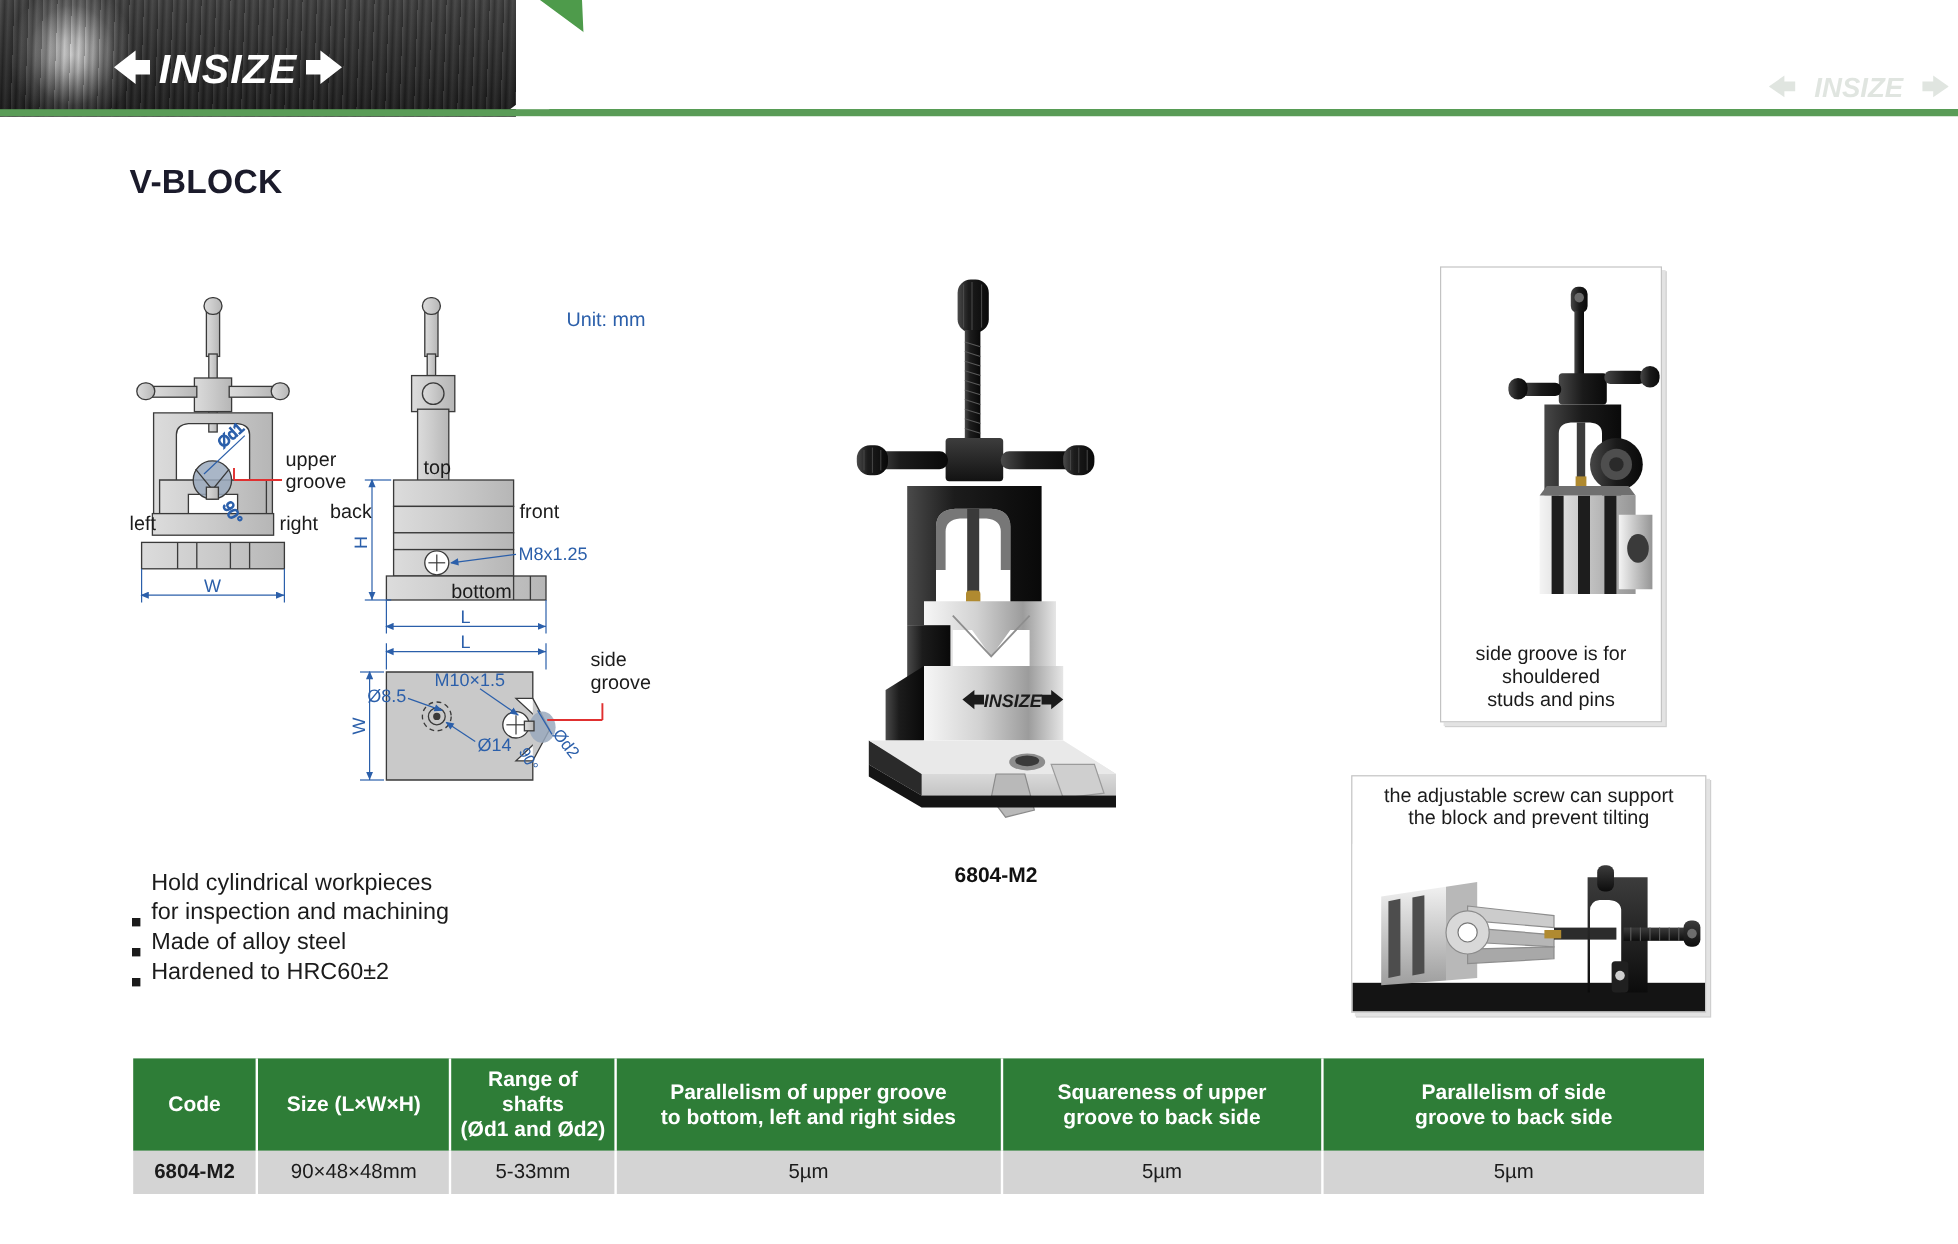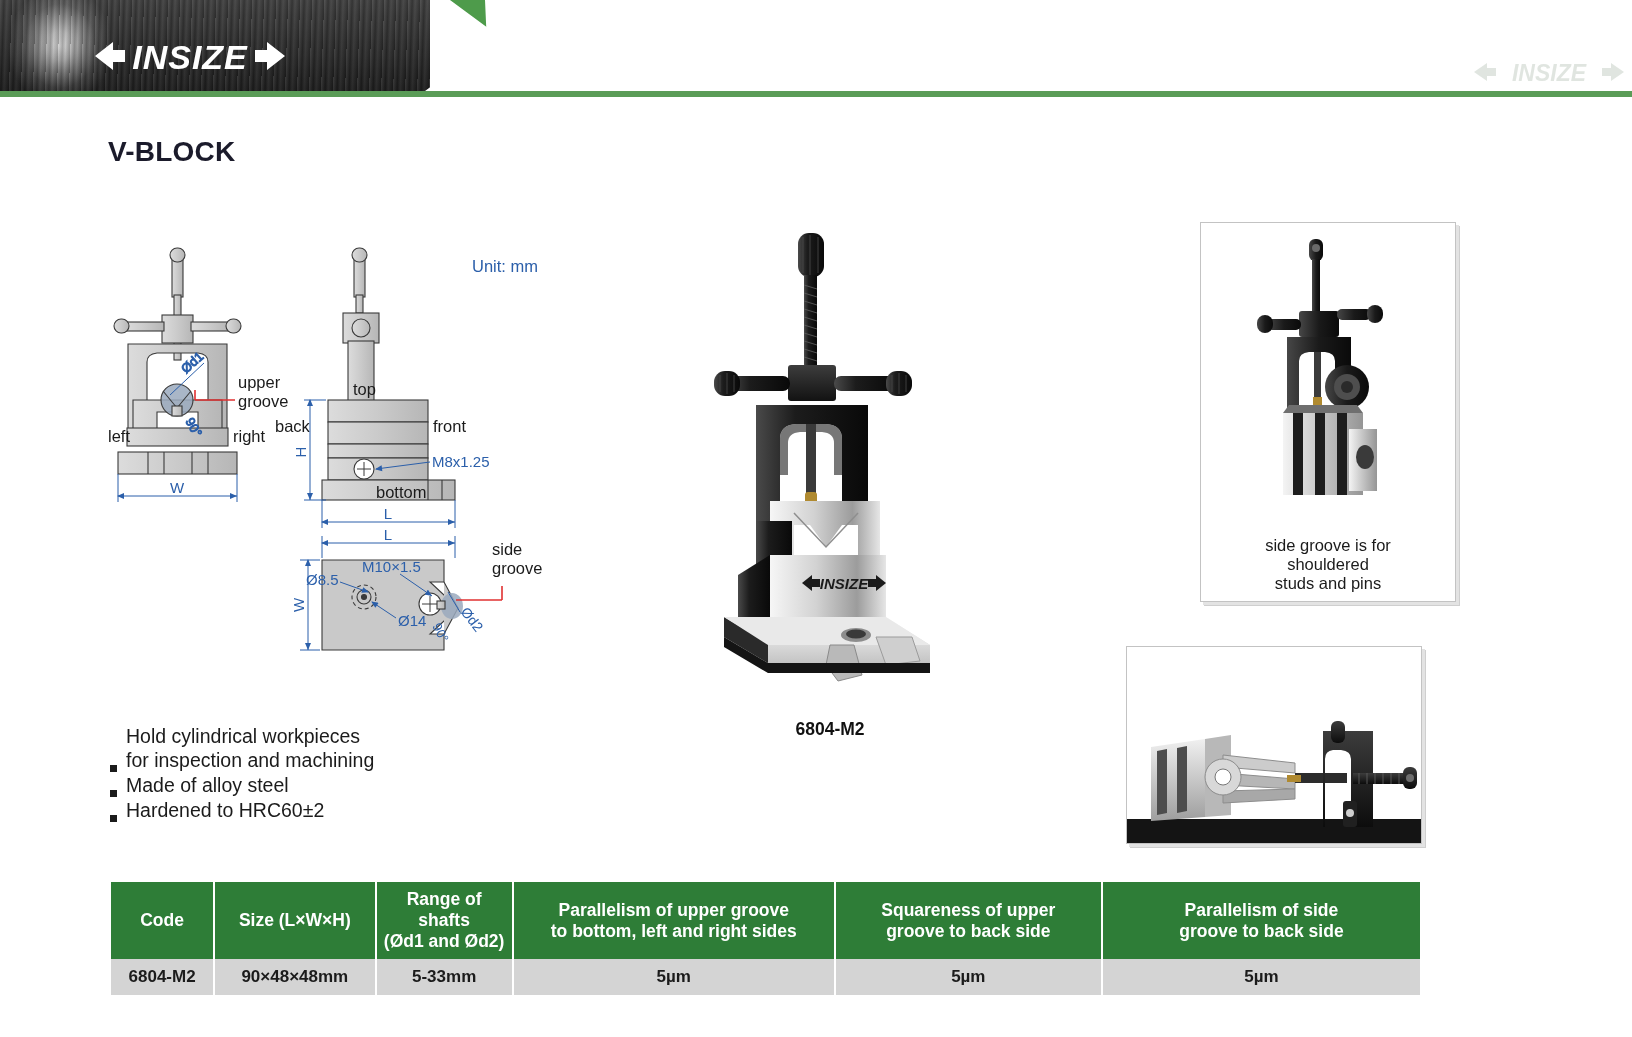--- a/index.html
+++ b/index.html
@@ -93,21 +93,21 @@
     font-size: 17.5px; font-weight: bold; color: #111;
   }
 
   
   .panel {
     position: absolute;
     background: #ffffff;
     border: 1px solid #c3c3c3;
     box-shadow: 3px 3px 0 0 #e3e3e3, 4px 4px 0 0 #cfcfcf;
   }
-  #panel-side-groove { top: 222px; left: 1200px; width: 256px; height: 380px; text-decoration: underline; }
+  #panel-side-groove { top: 222px; left: 1200px; width: 185px; height: 380px; text-decoration: underline; }
   #panel-adjustable { top: 646px; left: 1126px; width: 296px; height: 198px; }
 
   .panel-caption {
     font-size: 16.5px; color: #1b1b1b; text-align: center;
     line-height: 19px; white-space: pre-line;
   }
   #caption-side-groove {
     position: absolute; bottom: 8px; left: 0; width: 100%;
   }
   #caption-adjustable {
@@ -133,21 +133,20 @@
     white-space: pre-line;
   }
   .spec-table th:last-child { border-right: none; }
   .spec-table td {
     background: #d4d4d4;
     color: #1b1b1b;
     font-size: 17px;
     padding: 8px 4px;
     text-align: center;
     border-right: 2px solid #ffffff;
-    font-weight: bold;
   }
   .spec-table td:last-child { border-right: none; }
   .spec-table td.code-cell { font-weight: bold; }
 </style>
 </head>
 <body>
 
 <div class="header">
   <div class="header-photo"></div>
   <div class="header-green"></div>
@@ -494,20 +493,22 @@
       <ellipse cx="134" cy="224" rx="9" ry="12" fill="#3a3a3a"></ellipse>
       <path d="M52,180 L132,180 L126,172 L58,172 Z" fill="#6f6f6f"></path>
     </svg>
   </div>
   <div class="panel-caption" id="caption-side-groove">side groove is for
 shouldered
 studs and pins</div>
 </div>
 
 <div class="panel" id="panel-adjustable">
+  <div class="panel-caption" id="caption-adjustable">the adjustable screw can support
+the block and prevent tilting</div>
   <div class="panel-img" style="top:56px; left:0;">
     <svg width="294" height="140" viewBox="0 0 294 140">
       <defs>
         <linearGradient id="b3" x1="0" y1="0" x2="0" y2="1">
           <stop offset="0%" stop-color="#3c3c3c"></stop>
             <stop offset="100%" stop-color="#0c0c0c"></stop>
         </linearGradient>
         <linearGradient id="s3" x1="0" y1="0" x2="0" y2="1">
           <stop offset="0%" stop-color="#f0f0f0"></stop>
             <stop offset="100%" stop-color="#9e9e9e"></stop>

